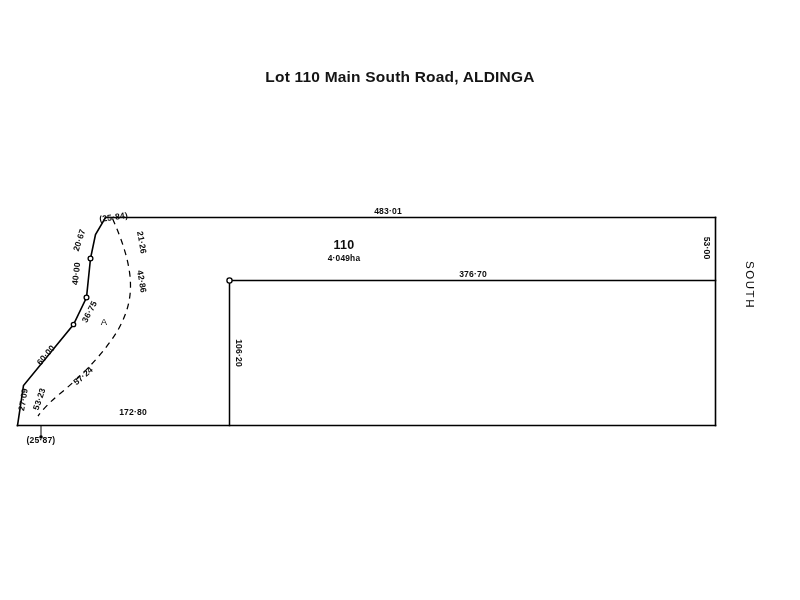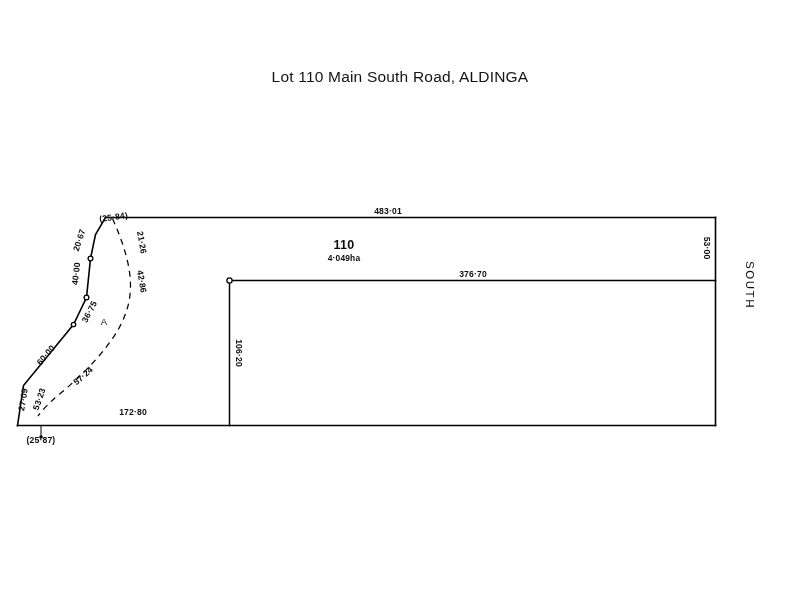--- a/index.html
+++ b/index.html
@@ -22,21 +22,21 @@
     height: 600px;
     background: #ffffff;
   }
   .plan-title {
     position: absolute;
     top: 68px;
     left: 0;
     width: 800px;
     text-align: center;
     font-size: 15.5px;
-    font-weight: normal;
+    font-weight: bold;
     color: #141414;
     letter-spacing: 0.2px;
   }
   svg.plan-canvas {
     position: absolute;
     top: 0;
     left: 0;
     width: 800px;
     height: 600px;
     display: block;

